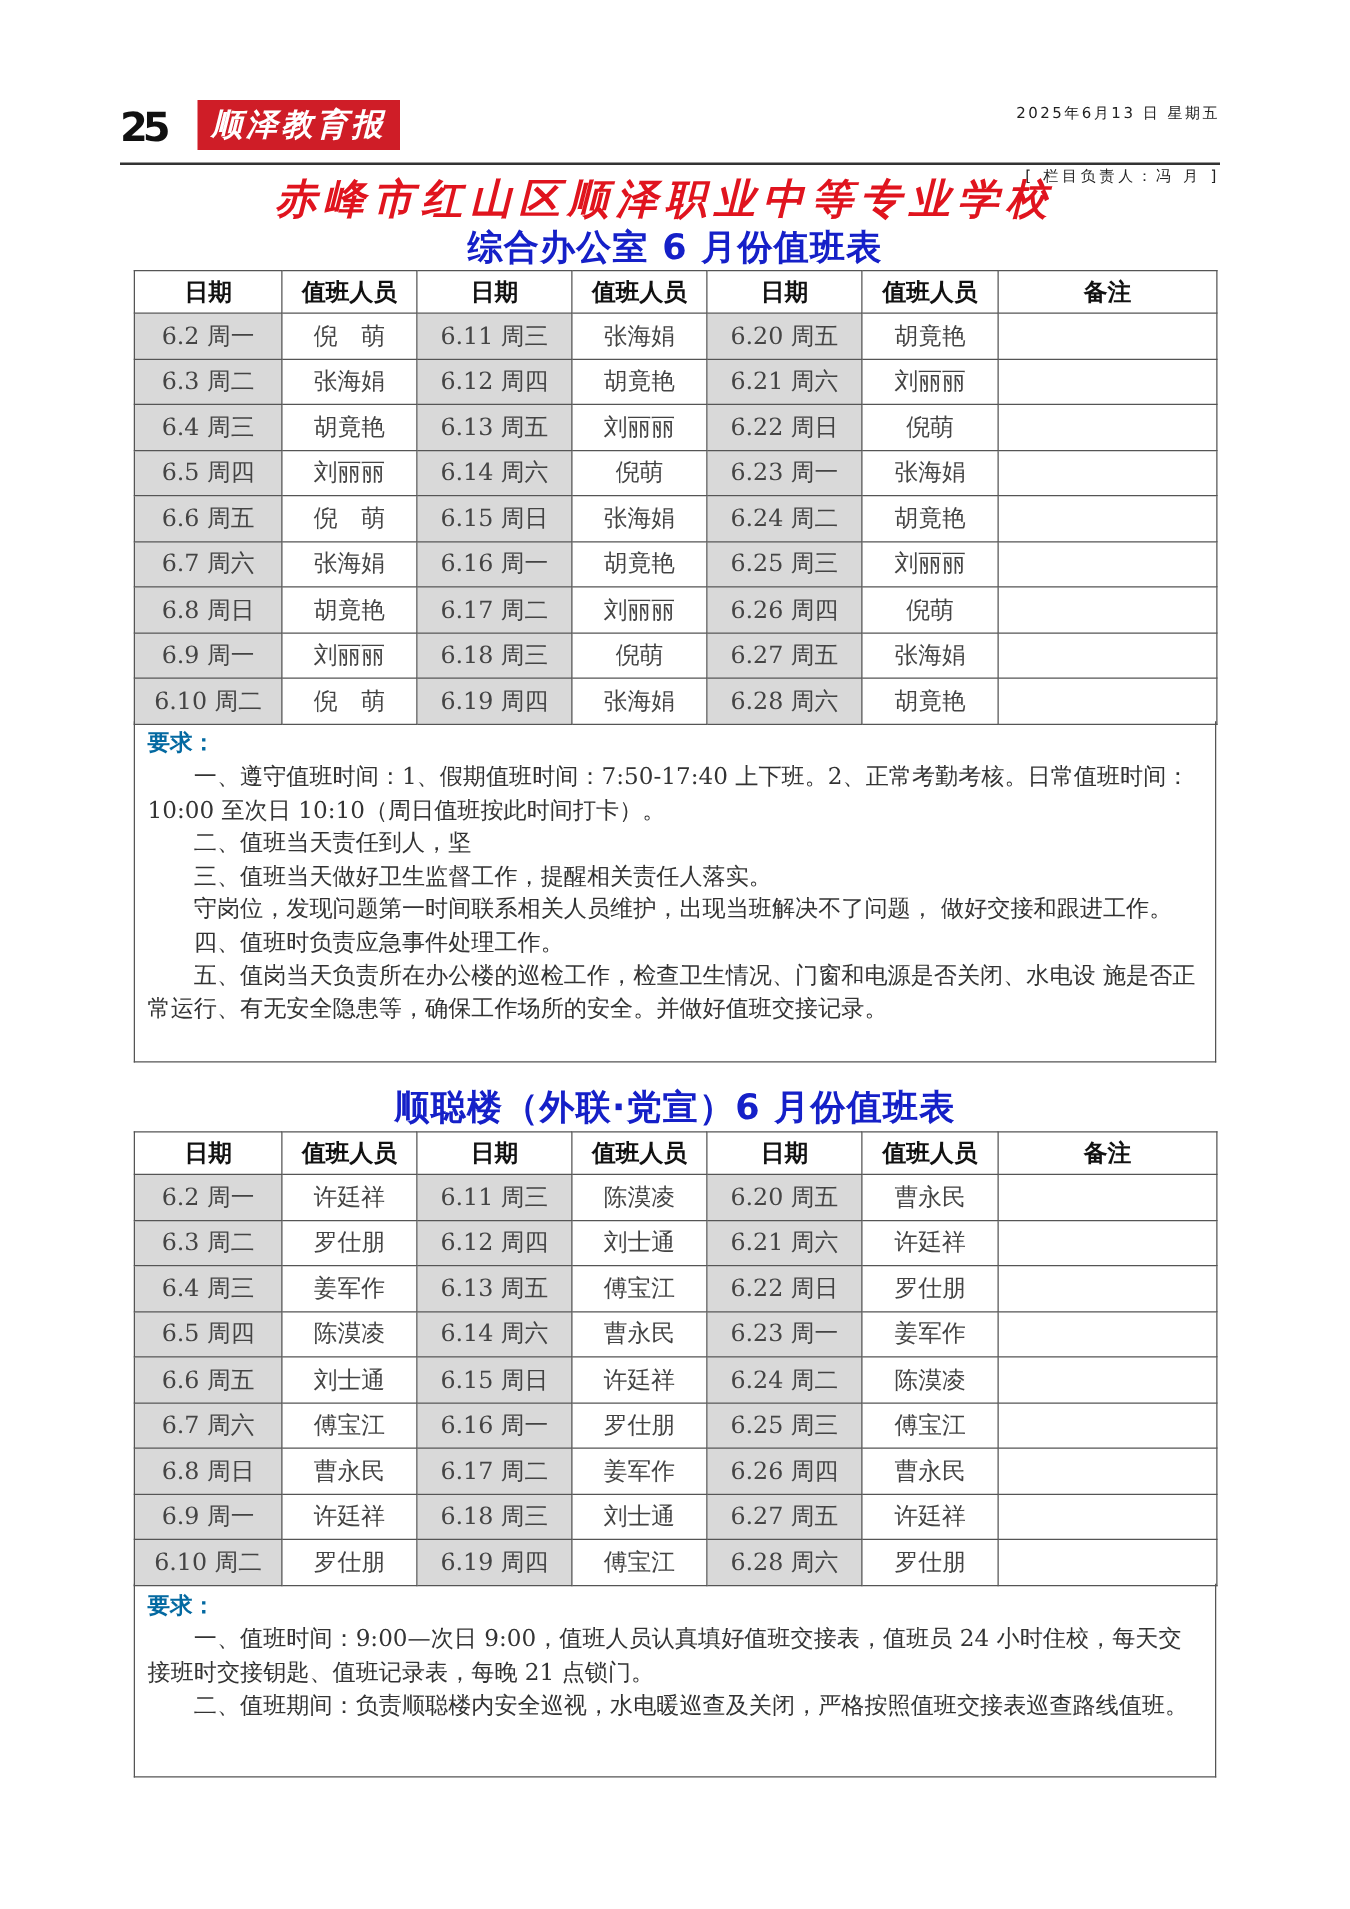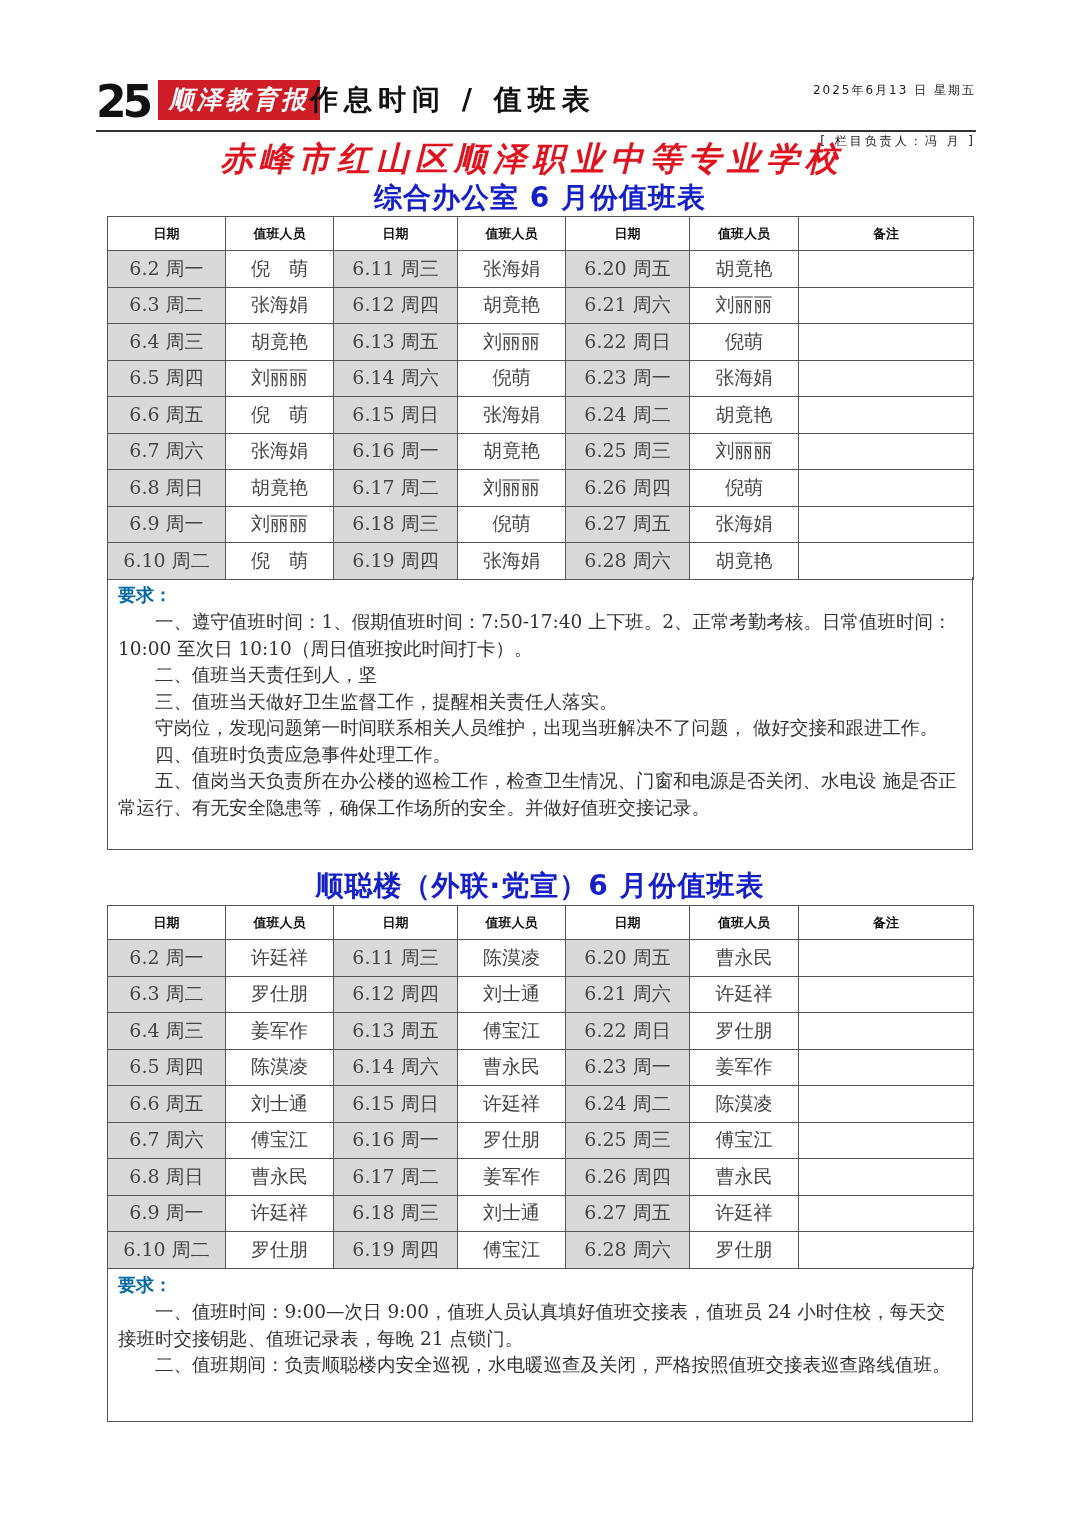--- a/index.html
+++ b/index.html
@@ -1,58 +1,57 @@
 <!DOCTYPE html>
 <html><head>
 <meta charset="utf-8">
 <style>
   * { box-sizing: border-box; margin: 0; padding: 0; }
   html, body { width: 1080px; height: 1527px; background: #ffffff; }
   body { position: relative; font-family: "DejaVu Serif", "Liberation Serif", serif; color: #222; overflow: hidden; }
 
   
   .masthead { position: absolute; left: 96px; top: 78px; width: 880px; height: 50px; }
-  .issue-num { position: absolute; left: 0; top: 4px; font-family: "DejaVu Sans", sans-serif; font-weight: bold; font-size: 44px; letter-spacing: -4px; color: #111; line-height: 40px; }
+  .issue-num { position: absolute; left: 0; top: 4px; font-family: "DejaVu Sans", sans-serif; font-weight: bold; font-size: 32px; letter-spacing: -4px; color: #111; line-height: 40px; }
   .brand { position: absolute; left: 46px; top: 2px; width: 162px; height: 40px; background: #cf1d27; color: #fff; font-family: "DejaVu Serif", serif; font-weight: bold; font-size: 25px; line-height: 40px; text-align: center; letter-spacing: 3px; font-style: italic; margin-left: 16px; }
   .section-title { position: absolute; left: 214px; top: 2px; font-family: "DejaVu Sans", sans-serif; font-weight: bold; font-size: 28px; line-height: 40px; letter-spacing: 6px; color: #111; }
   .date-line { position: absolute; right: 0; top: 4px; font-family: "DejaVu Sans", sans-serif; font-size: 12px; letter-spacing: 2px; color: #222; }
   .editor-line { position: absolute; right: 0; top: 24px; font-family: "DejaVu Sans", sans-serif; font-size: 12px; letter-spacing: 3px; color: #222; text-align: right; margin-top: 31px; }
   .mast-rule { position: absolute; left: 96px; top: 130px; width: 880px; height: 2px; background: #333; }
 
   
   .school-title { position: absolute; left: 0; width: 1064px; top: 138px; text-align: center; font-family: "DejaVu Serif", serif; font-weight: bold; font-style: italic; font-size: 33px; color: #e0141e; letter-spacing: 6px; line-height: 42px; }
   .table-title { position: absolute; left: 0; width: 1080px; text-align: center; font-family: "DejaVu Sans", sans-serif; font-weight: bold; font-size: 28px; color: #1520c8; letter-spacing: 1px; line-height: 36px; }
   .t1-title { top: 180px; }
   .t2-title { top: 868px; }
 
   
   .duty-table { position: absolute; left: 107px; width: 866px; border-collapse: collapse; table-layout: fixed; }
   .t1 { top: 216px; }
   .t2 { top: 905px; }
   .duty-table th, .duty-table td { border: 1.5px solid #555; text-align: center; vertical-align: middle; }
-  .duty-table th { height: 34px; font-family: "DejaVu Sans", sans-serif; font-weight: bold; font-size: 13px; color: #111; }
+  .duty-table th { height: 34px; font-family: "DejaVu Sans", sans-serif; font-weight: bold; font-size: 19px; color: #111; }
   .duty-table td { height: 36.5px; font-size: 19px; color: #444; font-weight: normal; }
   .duty-table td.date { background: #d9d9d9; }
   .duty-table td.person { background: #fff; }
   .duty-table td.note { background: #fff; }
 
   
   .req-box { position: absolute; left: 107px; width: 866px; border: 1.5px solid #555; border-top: none; padding: 4px 10px 6px 10px; font-size: 18.5px; color: #333; line-height: 26.5px; }
   .r1 { top: 577px; height: 273px; }
   .r2 { top: 1267px; height: 155px; }
   .req-heading { font-family: "DejaVu Sans", sans-serif; font-weight: bold; font-size: 18px; color: #0369a1; line-height: 28px; }
   .req-para { text-indent: 2em; }
 </style>
 </head>
 <body>
 
 <div class="masthead">
   <div class="issue-num">25</div>
   <div class="brand">顺泽教育报</div>
-  <div class="section-title">作息时间 / 值班表</div>
   <div class="date-line">2025年6月13 日  星期五</div>
   <div class="editor-line">[ 栏目负责人：冯  月 ]</div>
 </div>
 <div class="mast-rule"></div>
 
 <div class="school-title">赤峰市红山区顺泽职业中等专业学校</div>
 
 <div class="table-title t1-title">综合办公室 6 月份值班表</div>
 <table class="duty-table t1">
   <colgroup>

